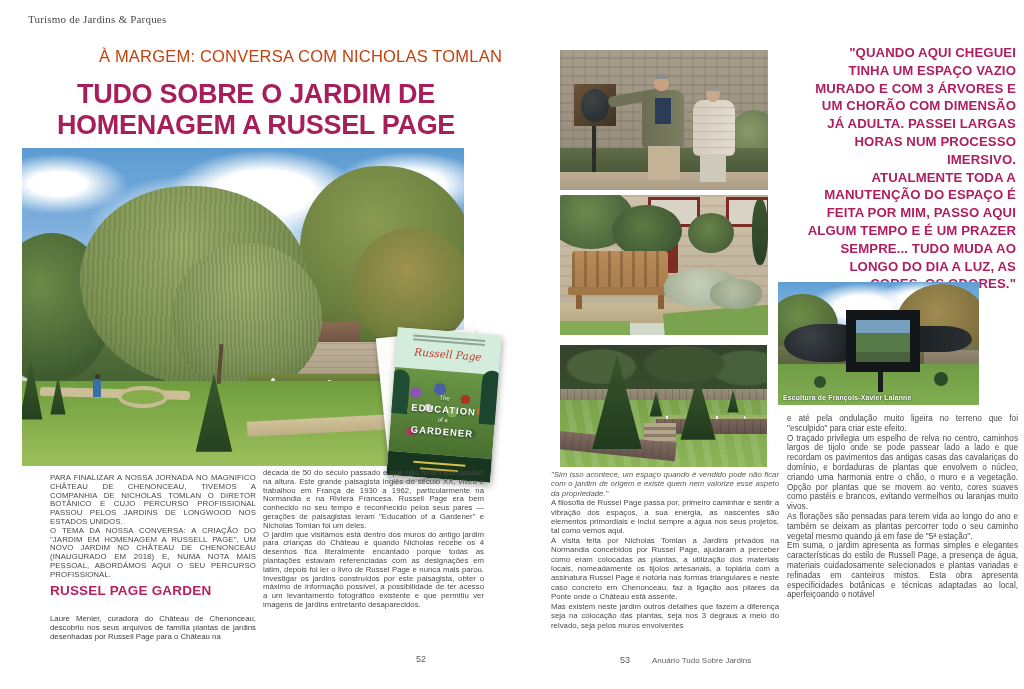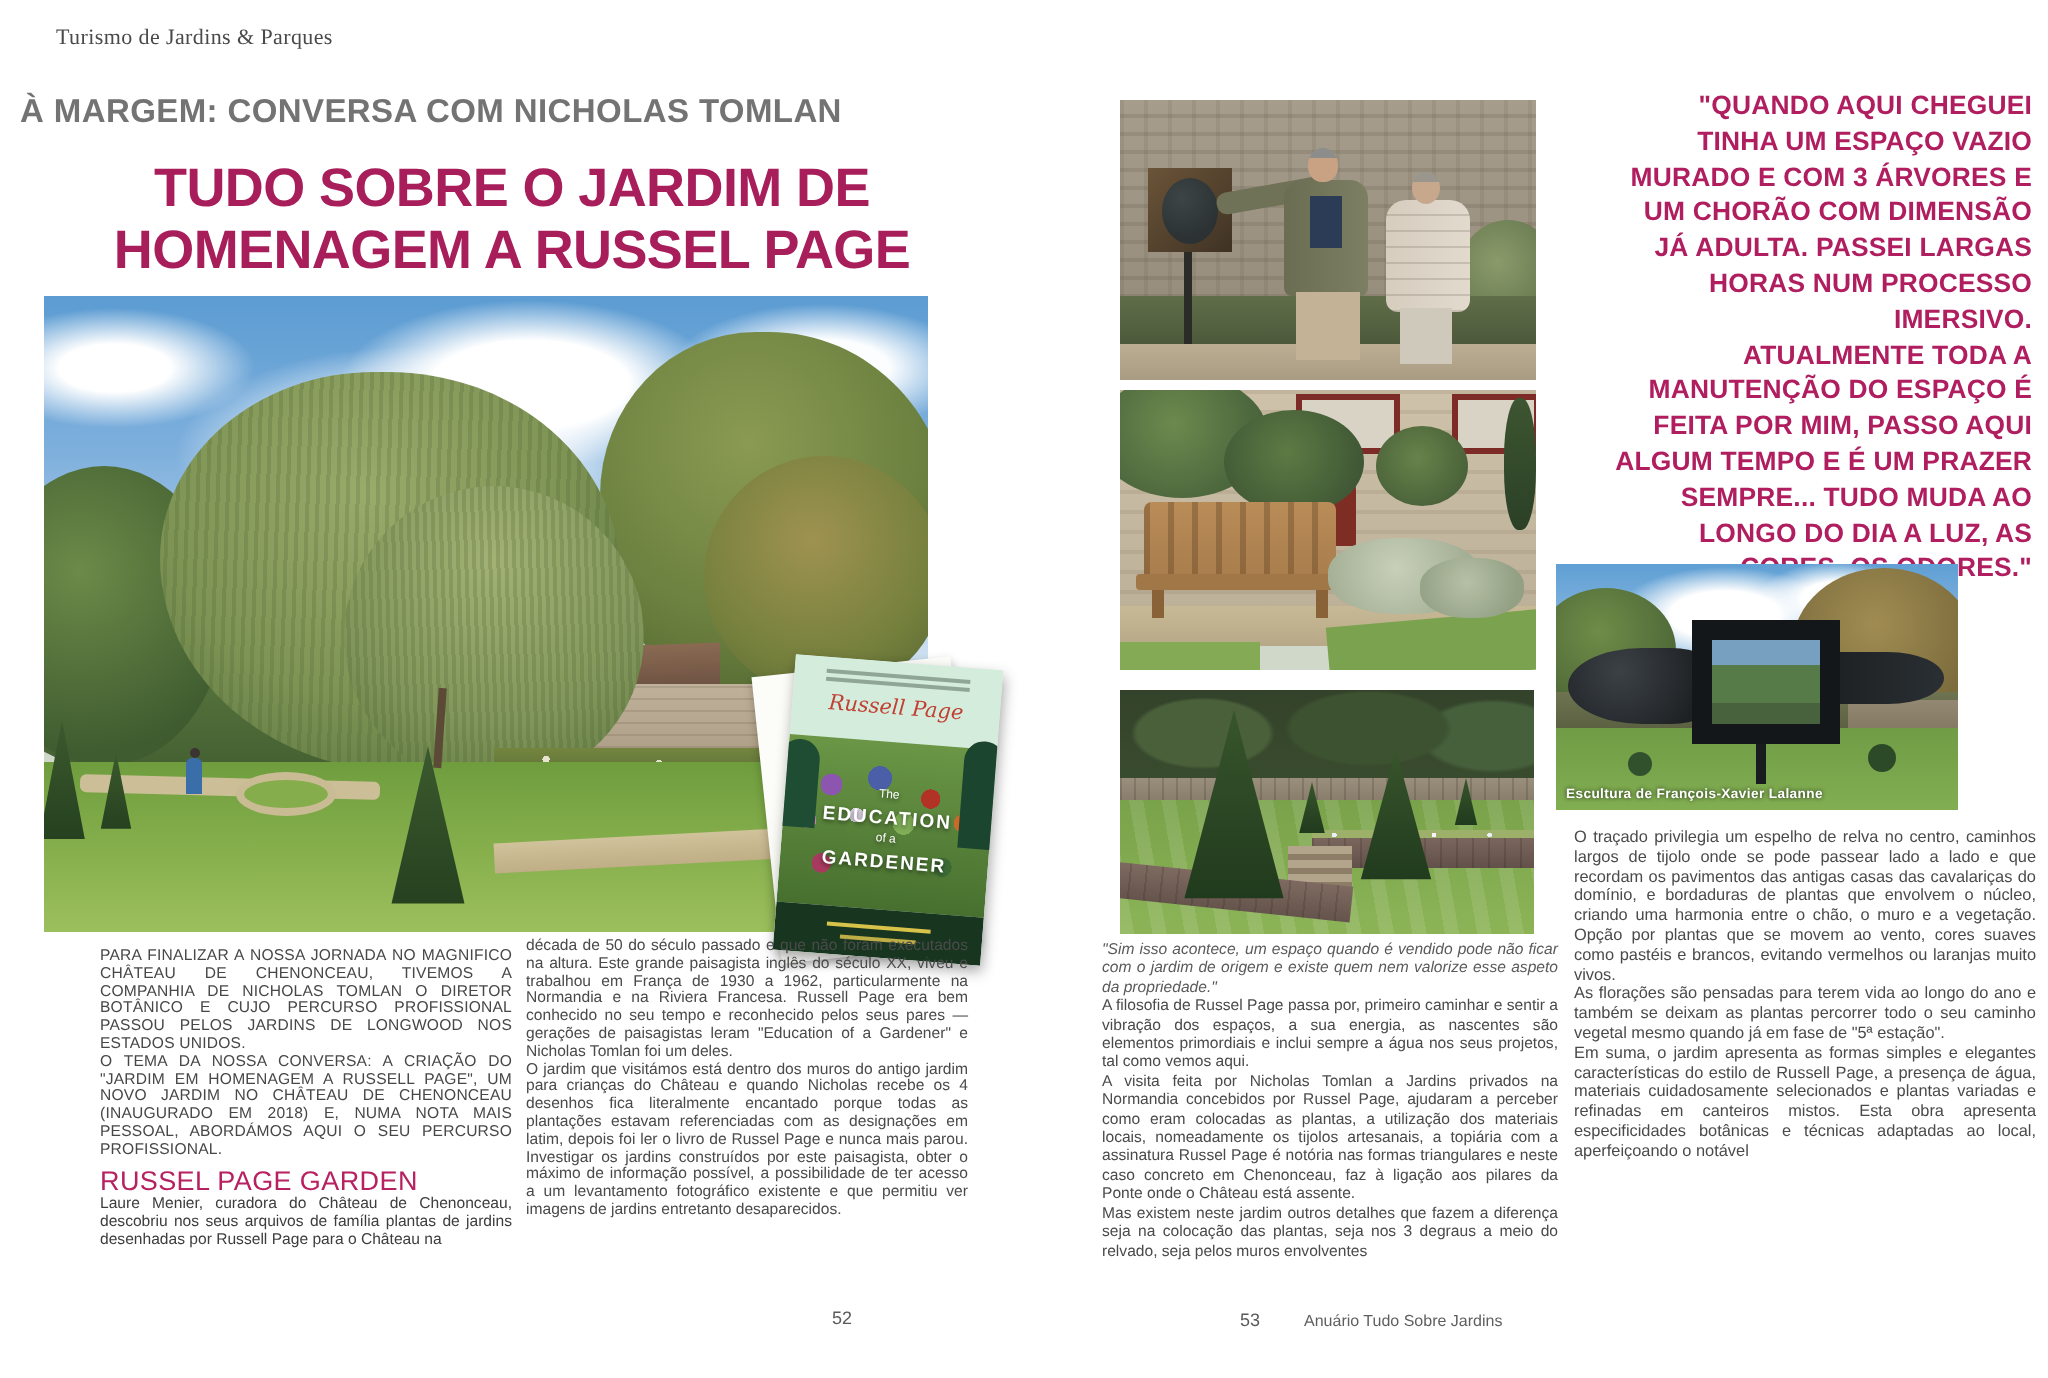--- a/index.html
+++ b/index.html
@@ -5,32 +5,32 @@
   html,body{margin:0;padding:0;background:#ffffff;}
   .spread{position:relative;width:1024px;height:689px;background:#ffffff;overflow:hidden;
           font-family:"Liberation Sans",sans-serif;color:#3d3d3d;}
   .abs{position:absolute;}
 
   
   .toplabel{position:absolute;left:28px;top:13px;font-family:"Liberation Serif",serif;
             font-size:11px;color:#4a4a4a;letter-spacing:.2px;}
 
   
-  .kicker{position:absolute;left:10px;top:47px;width:492px;text-align:left;
-          font-size:16.5px;font-weight:bold;color:#737373;letter-spacing:.2px;}
+  .kicker{position:absolute;left:10px;top:47px;width:492px;text-align:right;
+          font-size:16.5px;font-weight:normal;color:#c2410c;letter-spacing:.2px;}
   .title{position:absolute;left:0px;top:79px;width:512px;margin:0;text-align:center;
          font-size:27px;line-height:31px;font-weight:bold;color:#a71e5a;
          letter-spacing:-.3px;white-space:pre-line;}
 
   
   .col{position:absolute;text-align:justify;}
   .col p{margin:0;}
   .col-l1{left:50px;top:474px;width:206px;font-size:7.8px;line-height:8.8px;}
   .intro{color:#474747;letter-spacing:.1px;}
-  .subhead{margin:7px 0 3px 0;font-size:13.5px;font-weight:normal;color:#b72061;letter-spacing:.2px;}
+  .subhead{margin:7px 0 20px 0;font-size:13.5px;font-weight:bold;color:#b72061;letter-spacing:.2px;}
   .col-l2{left:263px;top:469px;width:221px;font-size:7.8px;line-height:8.8px;color:#4a4a4a;}
   .col-r1{left:551px;top:470px;width:228px;font-size:7.8px;line-height:9.4px;color:#4a4a4a;}
   .col-r2{left:787px;top:414px;width:231px;font-size:8.2px;line-height:9.8px;color:#4a4a4a;}
   .q-italic{font-style:italic;color:#5a5a5a;}
 
   
   .pullquote{position:absolute;left:750px;top:44px;width:266px;text-align:right;
              font-size:13.2px;line-height:17.8px;font-weight:bold;color:#b01e60;
              white-space:pre-line;letter-spacing:.1px;}
 
@@ -416,20 +416,21 @@
     <div class="abs pd-caption">Escultura de François-Xavier Lalanne</div>
   </div>
 
   <div class="col col-r1">
     <p class="q-italic">"Sim isso acontece, um espaço quando é vendido pode não ficar com o jardim de origem e existe quem nem valorize esse aspeto da propriedade."</p>
     <p>A filosofia de Russel Page passa por, primeiro caminhar e sentir a vibração dos espaços, a sua energia, as nascentes são elementos primordiais e inclui sempre a água nos seus projetos, tal como vemos aqui.</p>
     <p>A visita feita por Nicholas Tomlan a Jardins privados na Normandia concebidos por Russel Page, ajudaram a perceber como eram colocadas as plantas, a utilização dos materiais locais, nomeadamente os tijolos artesanais, a topiária com a assinatura Russel Page é notória nas formas triangulares e neste caso concreto em Chenonceau, faz à ligação aos pilares da Ponte onde o Château está assente.</p>
     <p>Mas existem neste jardim outros detalhes que fazem a diferença seja na colocação das plantas, seja nos 3 degraus a meio do relvado, seja pelos muros envolventes</p>
   </div>
   <div class="col col-r2">
+    <p>e até pela ondulação muito ligeira no terreno que foi "esculpido" para criar este efeito.</p>
     <p>O traçado privilegia um espelho de relva no centro, caminhos largos de tijolo onde se pode passear lado a lado e que recordam os pavimentos das antigas casas das cavalariças do domínio, e bordaduras de plantas que envolvem o núcleo, criando uma harmonia entre o chão, o muro e a vegetação. Opção por plantas que se movem ao vento, cores suaves como pastéis e brancos, evitando vermelhos ou laranjas muito vivos.</p>
     <p>As florações são pensadas para terem vida ao longo do ano e também se deixam as plantas percorrer todo o seu caminho vegetal mesmo quando já em fase de "5ª estação".</p>
     <p>Em suma, o jardim apresenta as formas simples e elegantes características do estilo de Russell Page, a presença de água, materiais cuidadosamente selecionados e plantas variadas e refinadas em canteiros mistos. Esta obra apresenta especificidades botânicas e técnicas adaptadas ao local, aperfeiçoando o notável</p>
   </div>
 
   <div class="folio folio-right">
     <span>53</span>
     <span class="mag">Anuário Tudo Sobre Jardins</span>
   </div>
 

